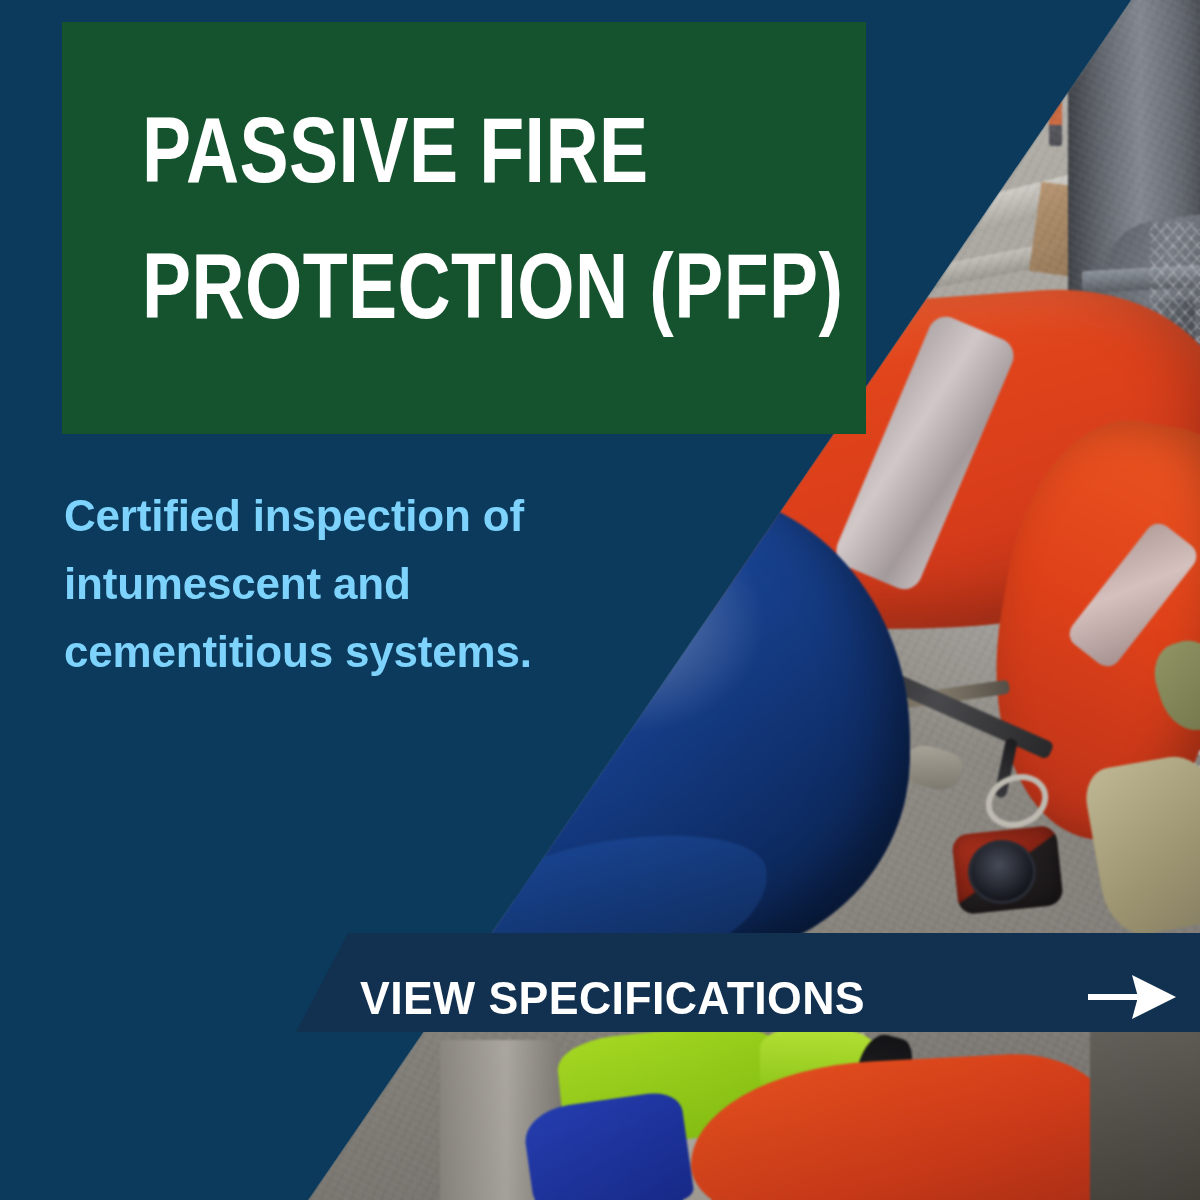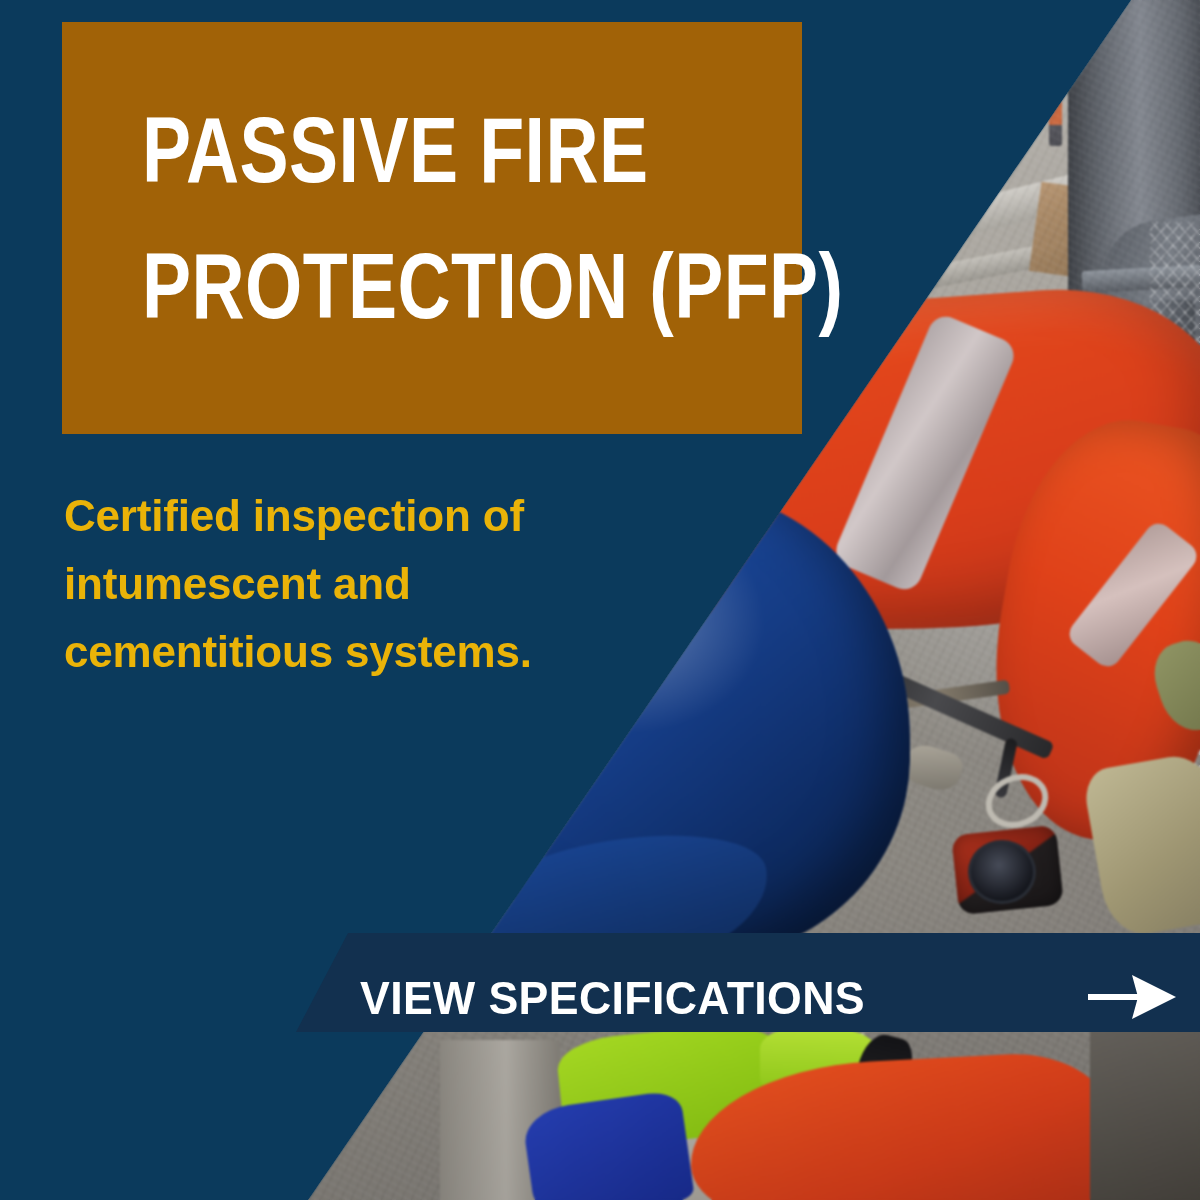--- a/index.html
+++ b/index.html
@@ -288,23 +288,23 @@
     inset: 0;
     background: #0b3a5c;
     clip-path: polygon(0px 0px, 1131px 0px, 308px 1200px, 0px 1200px);
   }
 
   
   .title-panel {
     position: absolute;
     left: 62px;
     top: 22px;
-    width: 740px;
+    width: 804px;
     height: 412px;
-    background: #a16207;
+    background: #14532d;
   }
   .title-text {
     position: absolute;
     left: 80px;
     top: 60px;
     width: 700px;
     color: #ffffff;
     font-family: "Liberation Sans Narrow", "Liberation Sans", sans-serif;
     font-weight: 700;
     font-size: 92px;
@@ -316,21 +316,21 @@
     white-space: nowrap;
   }
   .title-line { display: block; }
 
   
   .subtitle {
     position: absolute;
     left: 64px;
     top: 482px;
     width: 600px;
-    color: #eab308;
+    color: #7dd3fc;
     font-family: "Liberation Sans", sans-serif;
     font-weight: 700;
     font-size: 44px;
     line-height: 68px;
     letter-spacing: -0.2px;
   }
 
   
   .cta-bar {
     position: absolute;

